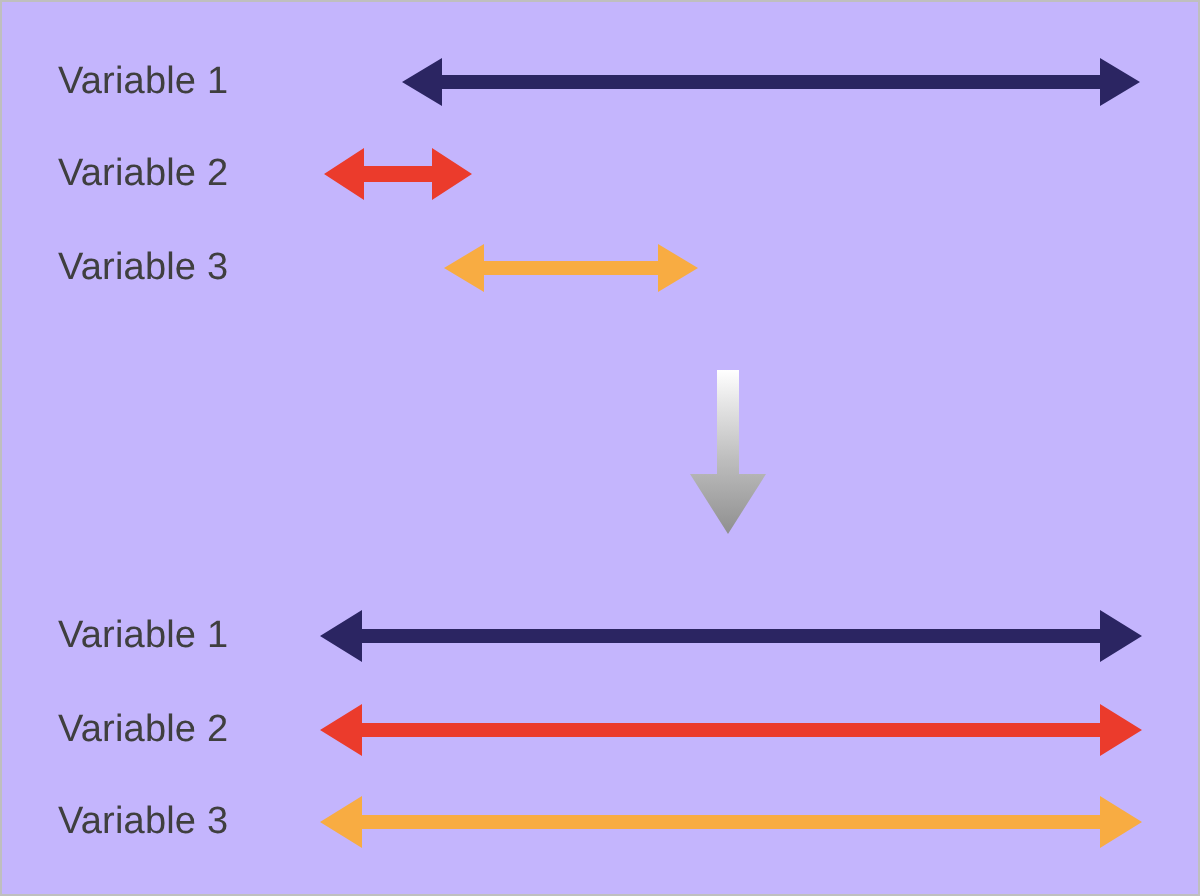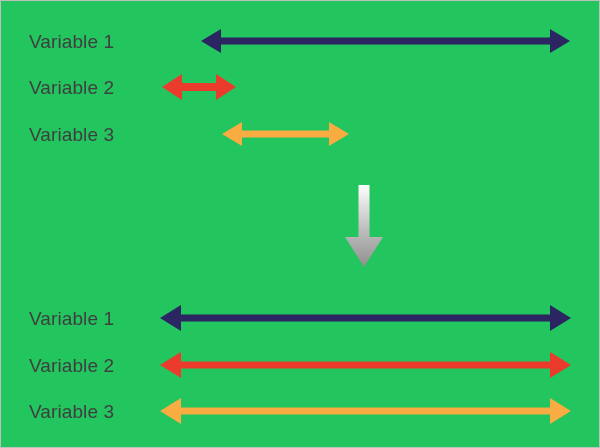--- a/index.html
+++ b/index.html
@@ -41,21 +41,21 @@
     overflow: visible;
   }
   .divider-arrow {
     position: absolute;
     display: block;
   }
 </style>
 </head>
 <body>
 
-<div id="canvas" style="border-color: rgb(191, 191, 191); background: #22c55e;">
+<div id="canvas" style="border-color: rgb(191, 191, 191); background: #c4b5fd;">
   <div class="diagram-panel">
 
     <div>
 
       <div class="var-label" style="left: 28px; top: 40px; color: rgb(63, 63, 63);">Variable 1</div>
       <svg class="arrow-svg" style="left:200px; top:22px;" width="380" height="36" viewBox="0 0 380 36">
         <polygon points="0,18 20,6 20,14.5 349,14.5 349,6 369,18 349,30 349,21.5 20,21.5 20,30" fill="#2B2562"></polygon>
       </svg>
 
       <div class="var-label" style="left: 28px; top: 86px; color: rgb(63, 63, 63);">Variable 2</div>

